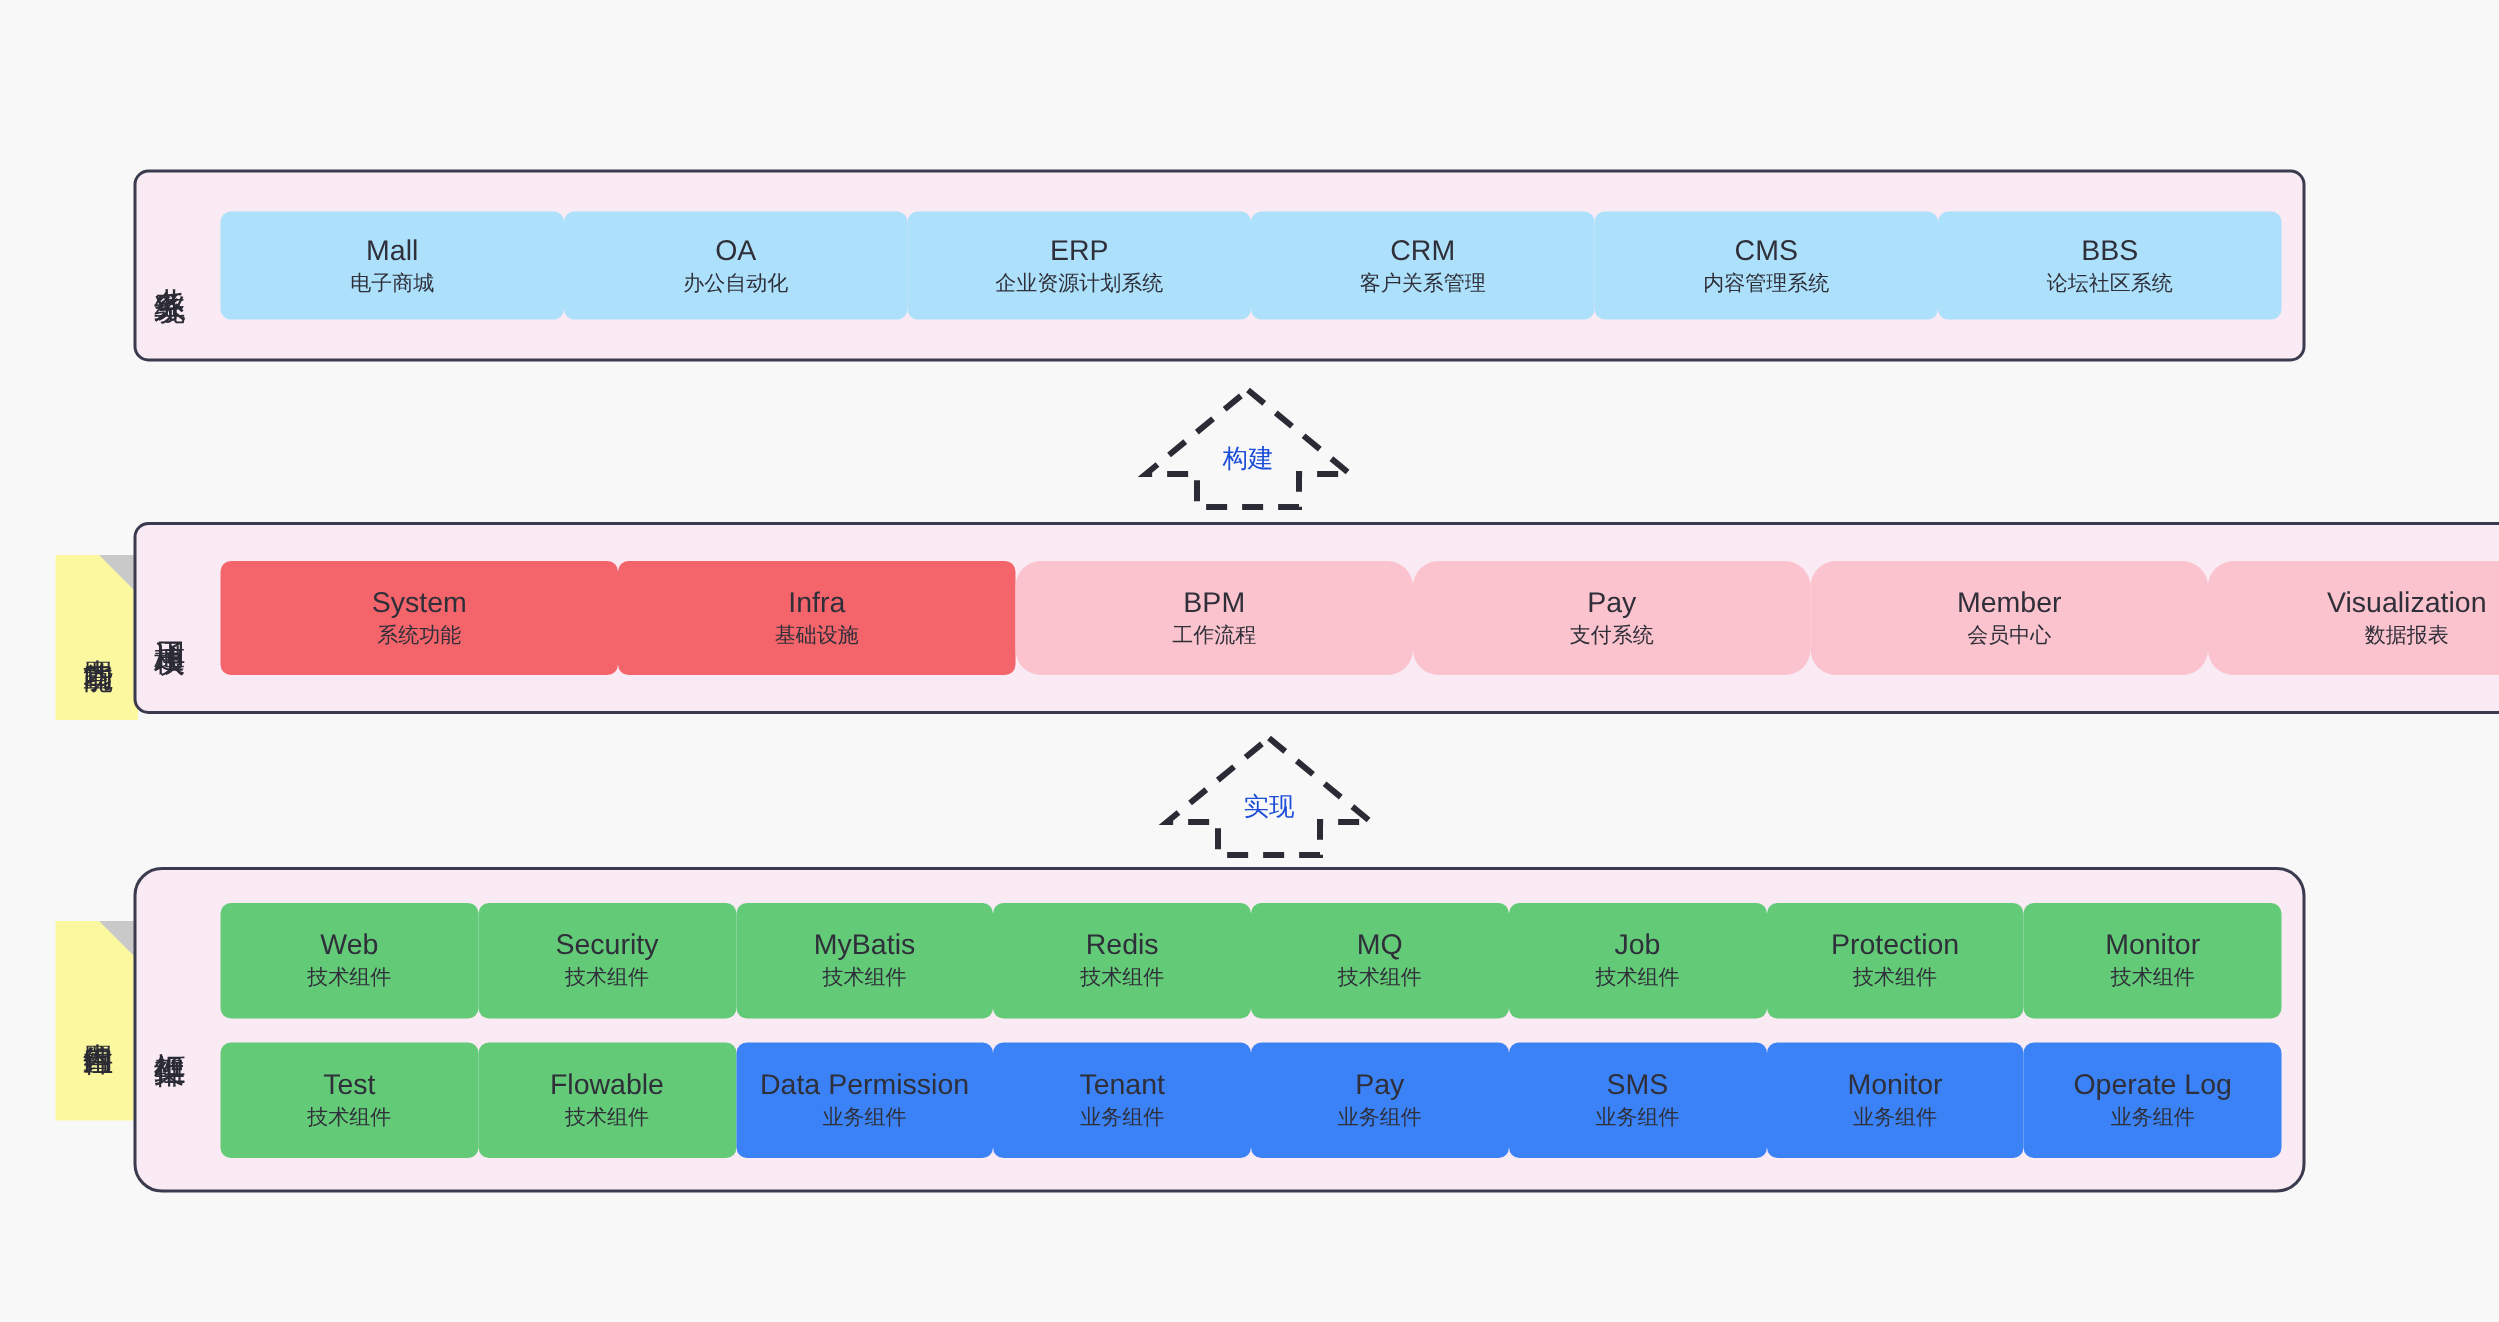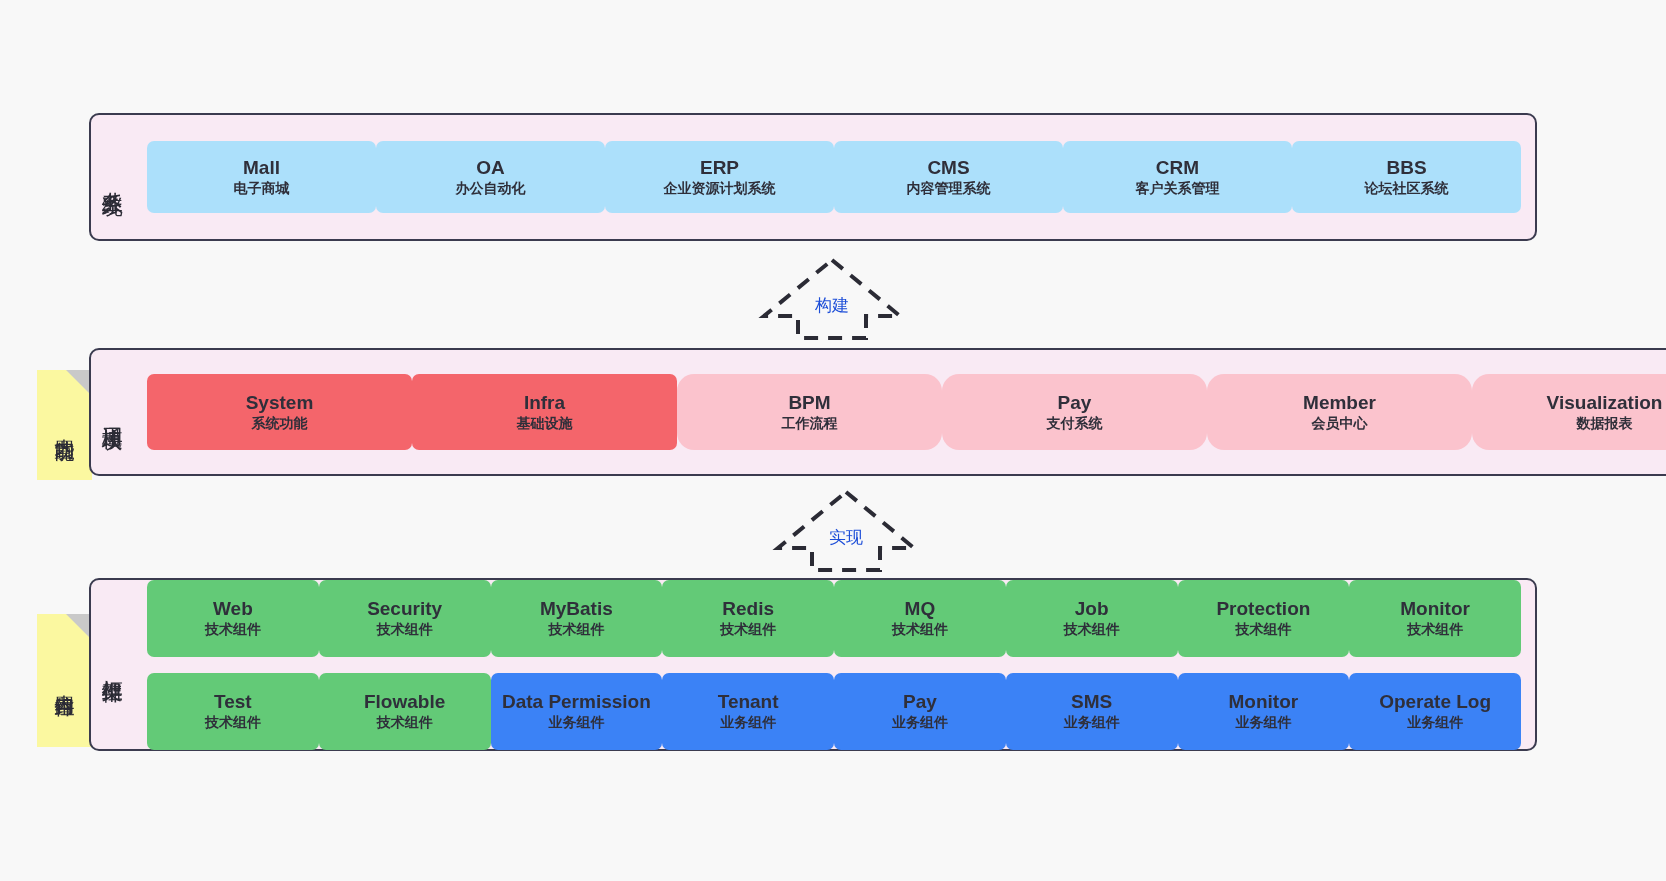--- a/index.html
+++ b/index.html
@@ -44,21 +44,20 @@
   .layer-body {
     flex: 1 1 auto;
     display: flex;
     flex-direction: column;
     justify-content: center;
     gap: 16px;
     padding: 0 14px;
   }
   .row {
     display: flex;
-    font-weight: bold;
   }
   .card {
     flex: 1 1 0;
     border-radius: 7px;
     display: flex;
     flex-direction: column;
     align-items: center;
     justify-content: center;
     text-align: center;
     line-height: 1.28;
@@ -75,21 +74,21 @@
   .c-green      { background: #63ca77; }
   .c-lightgreen { background: #3b82f6; }
 
   
   #layer-business  { left: 89px;  top: 113px; width: 1448px; height: 128px; }
   #layer-business .card { height: 72px; }
 
   #layer-common    { left: 89px;  top: 348px; width: 1664px; height: 128px; }
   #layer-common .card { height: 76px; }
 
-  #layer-framework { left: 89px;  top: 578px; width: 1448px; height: 173px; }
+  #layer-framework { left: 89px;  top: 578px; width: 1448px; height: 217px; border-radius: 19px; }
   #layer-framework .card { height: 77px; }
 
   
   .sticky {
     position: absolute;
     background: #fbf8a0;
     display: flex;
     align-items: center;
     justify-content: center;
     font-size: 20px;
@@ -140,26 +139,26 @@
         </div>
         <div class="card c-blue">
           <span class="en">OA</span>
           <span class="cn">办公自动化</span>
         </div>
         <div class="card c-blue">
           <span class="en">ERP</span>
           <span class="cn">企业资源计划系统</span>
         </div>
         <div class="card c-blue">
+          <span class="en">CRM</span>
+          <span class="cn">客户关系管理</span>
+        </div>
+        <div class="card c-blue">
           <span class="en">CMS</span>
           <span class="cn">内容管理系统</span>
-        </div>
-        <div class="card c-blue">
-          <span class="en">CRM</span>
-          <span class="cn">客户关系管理</span>
         </div>
         <div class="card c-blue">
           <span class="en">BBS</span>
           <span class="cn">论坛社区系统</span>
         </div>
       </div>
     </div>
   </div>
 
   <div class="arrow" id="arrow-build">

